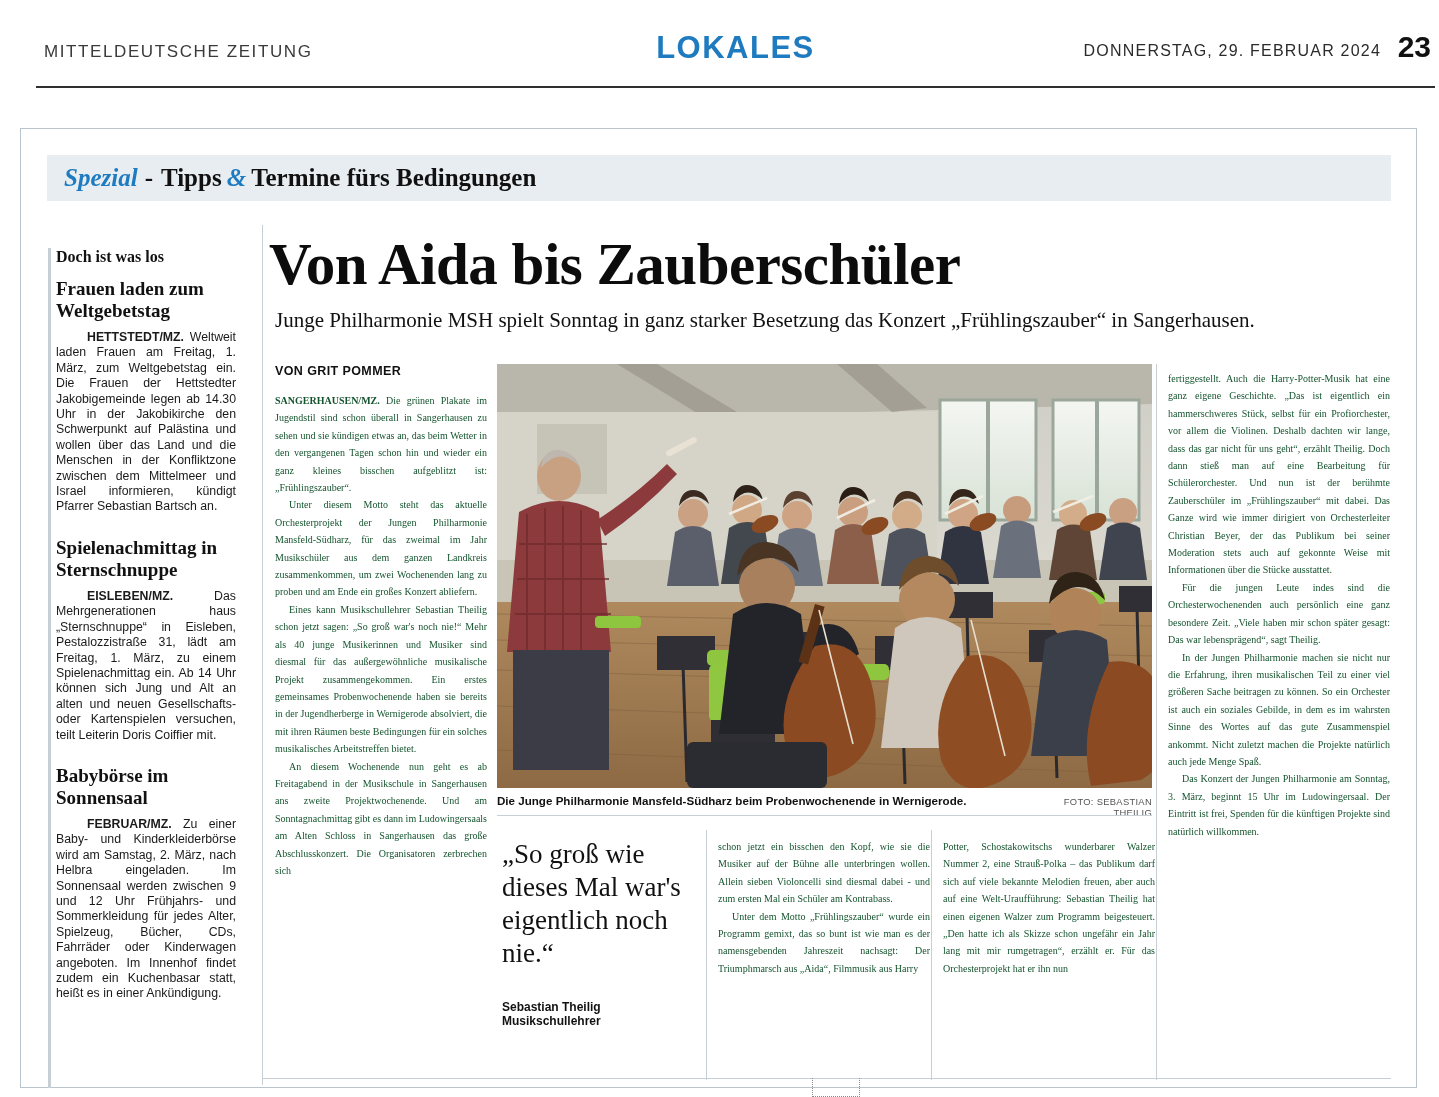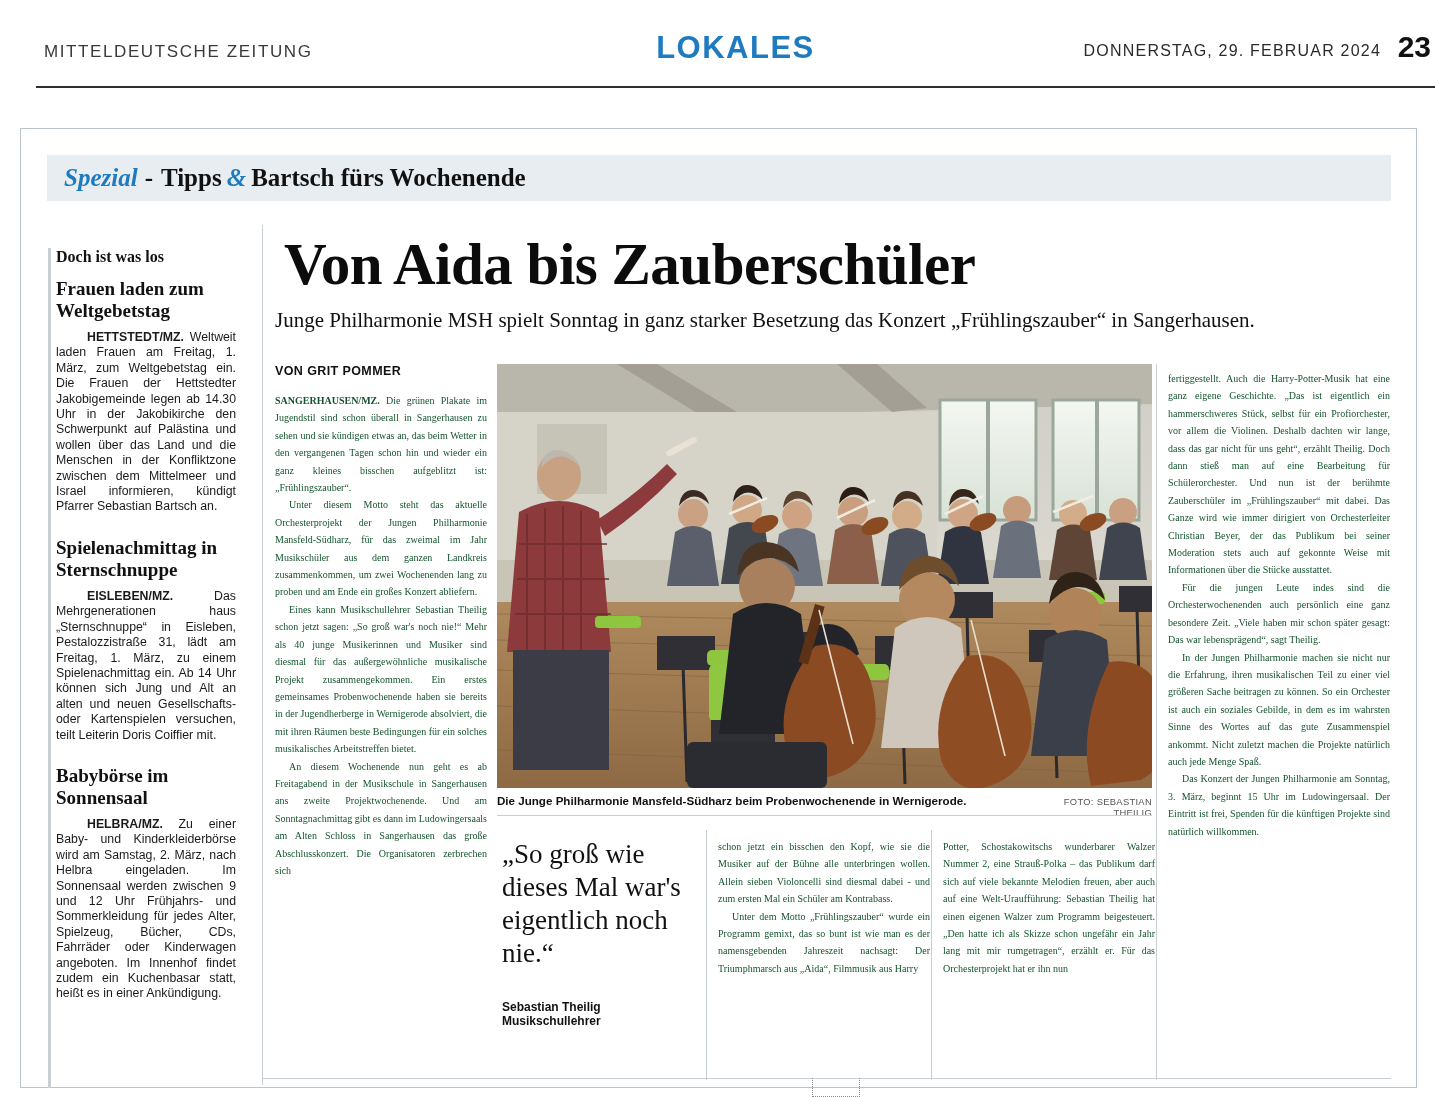--- a/index.html
+++ b/index.html
@@ -159,21 +159,21 @@
     font-size: 12.3px;
     line-height: 15.4px;
     text-align: justify;
     color: #1a1a1a;
   }
   .rail-body b { font-weight: bold; margin-left: 31px; }
 
   
   .headline {
     position: absolute;
-    left: 284px;
+    left: 269px;
     top: 232px;
     width: 1115px;
     font-family: "Liberation Serif", serif;
     font-weight: bold;
     font-size: 59px;
     letter-spacing: -0.5px;
     color: #0c0c0c;
     line-height: 64px;
   }
   .subline {
@@ -315,40 +315,40 @@
   <div class="masthead-rule"></div>
 </div>
 
 <div class="page-frame"></div>
 
 <div class="spezial-bar">
   <span class="spezial-word">Spezial</span>
   <span class="spezial-dash">-</span>
   <span class="spezial-tipps">Tipps</span>
   <span class="spezial-amp">&amp;</span>
-  <span class="spezial-tipps">Bartsch fürs Wochenende</span>
+  <span class="spezial-tipps">Termine fürs Bedingungen</span>
 </div>
 
 <div class="rail-line-left"></div>
 <div class="rail">
   <div class="rail-title">Doch ist was los</div>
 
   <div class="rail-item">
     <div class="rail-head">Frauen laden zum Weltgebetstag</div>
     <div class="rail-body"><b>HETTSTEDT/MZ.</b><span> Weltweit laden Frauen am Freitag, 1. März, zum Weltgebetstag ein. Die Frauen der Hettstedter Jakobigemeinde legen ab 14.30 Uhr in der Jakobikirche den Schwerpunkt auf Palästina und wollen über das Land und die Menschen in der Konfliktzone zwischen dem Mittelmeer und Israel informieren, kündigt Pfarrer Sebastian Bartsch an.</span></div>
   </div>
 
   <div class="rail-item">
     <div class="rail-head">Spielenachmittag in Sternschnuppe</div>
     <div class="rail-body"><b>EISLEBEN/MZ.</b><span> Das Mehrgenerationen haus „Sternschnuppe“ in Eisleben, Pestalozzistraße 31, lädt am Freitag, 1. März, zu einem Spielenachmittag ein. Ab 14 Uhr können sich Jung und Alt an alten und neuen Gesellschafts- oder Kartenspielen versuchen, teilt Leiterin Doris Coiffier mit.</span></div>
   </div>
 
   <div class="rail-item">
     <div class="rail-head">Babybörse im Sonnensaal</div>
-    <div class="rail-body"><b>HELBRA/MZ.</b><span> Zu einer Baby- und Kinderkleiderbörse wird am Samstag, 2. März, nach Helbra eingeladen. Im Sonnensaal werden zwischen 9 und 12 Uhr Frühjahrs- und Sommerkleidung für jedes Alter, Spielzeug, Bücher, CDs, Fahrräder oder Kinderwagen angeboten. Im Innenhof findet zudem ein Kuchenbasar statt, heißt es in einer Ankündigung.</span></div>
+    <div class="rail-body"><b>FEBRUAR/MZ.</b><span> Zu einer Baby- und Kinderkleiderbörse wird am Samstag, 2. März, nach Helbra eingeladen. Im Sonnensaal werden zwischen 9 und 12 Uhr Frühjahrs- und Sommerkleidung für jedes Alter, Spielzeug, Bücher, CDs, Fahrräder oder Kinderwagen angeboten. Im Innenhof findet zudem ein Kuchenbasar statt, heißt es in einer Ankündigung.</span></div>
   </div>
 </div>
 
 <div class="headline">Von Aida bis Zauberschüler</div>
 <div class="subline">Junge Philharmonie MSH spielt Sonntag in ganz starker Besetzung das Konzert „Frühlingszauber“ in Sangerhausen.</div>
 <div class="byline">VON GRIT POMMER</div>
 
 <div class="photo">
   <svg width="655" height="424" viewBox="0 0 655 424" xmlns="http://www.w3.org/2000/svg">
     <defs>

